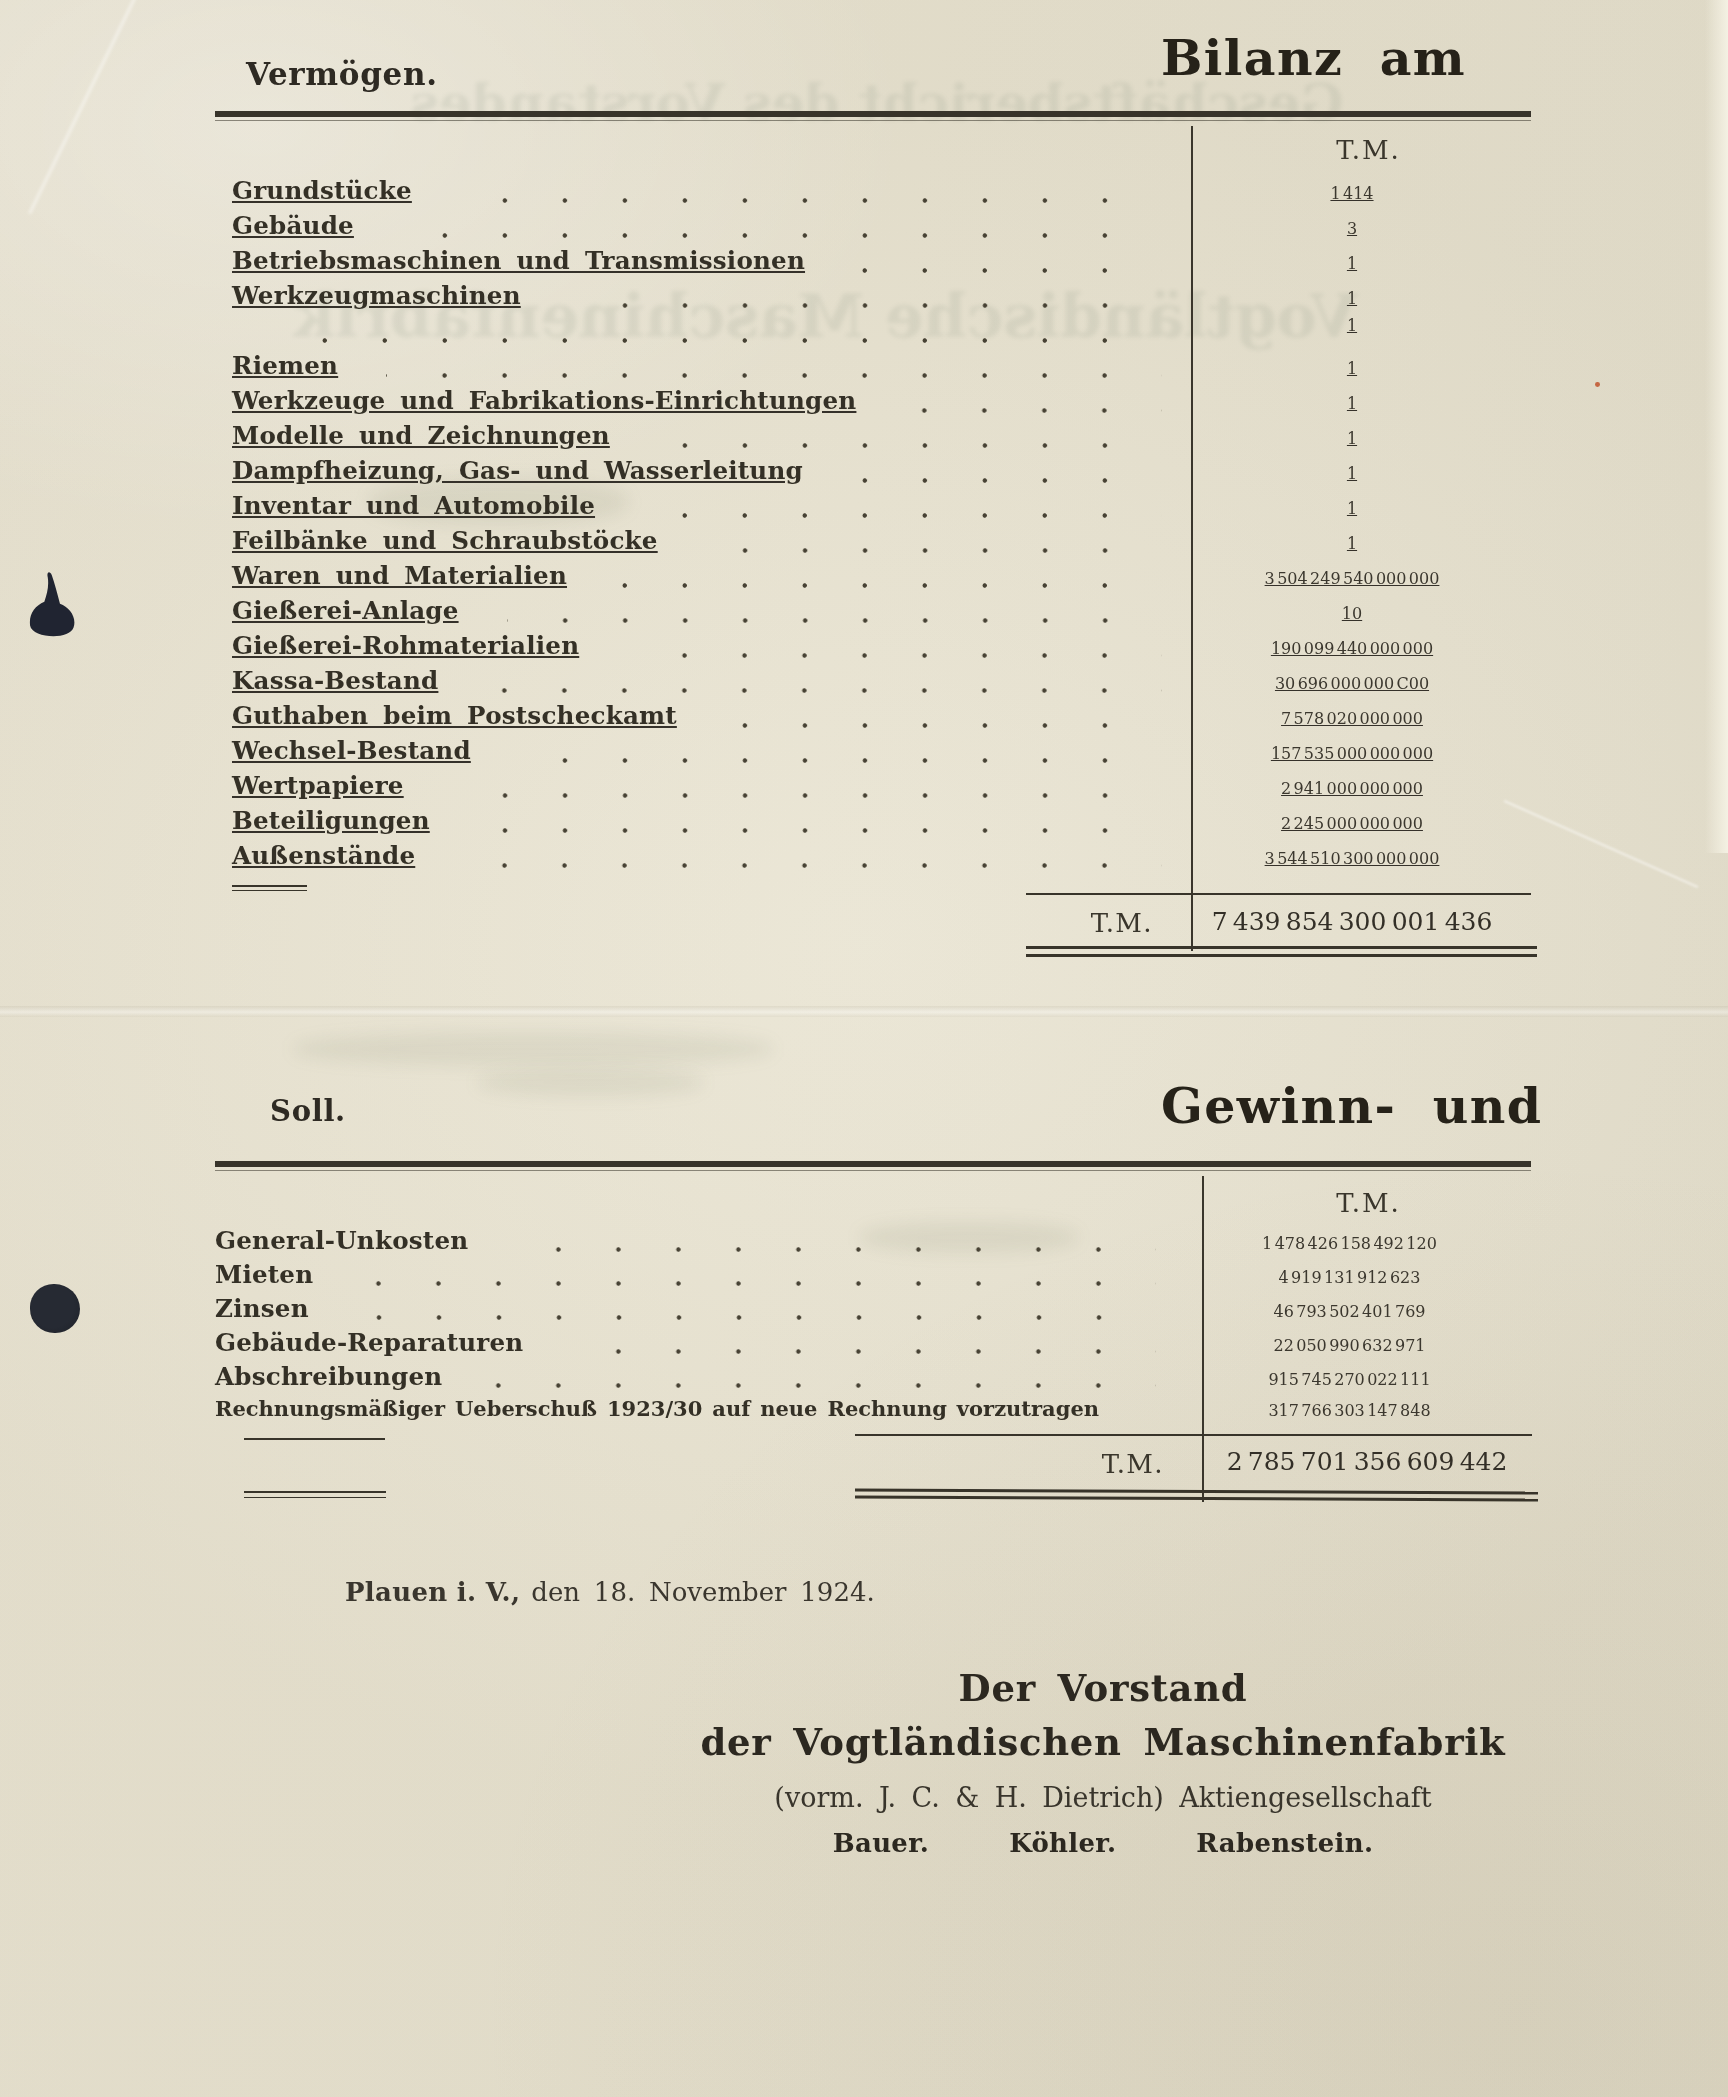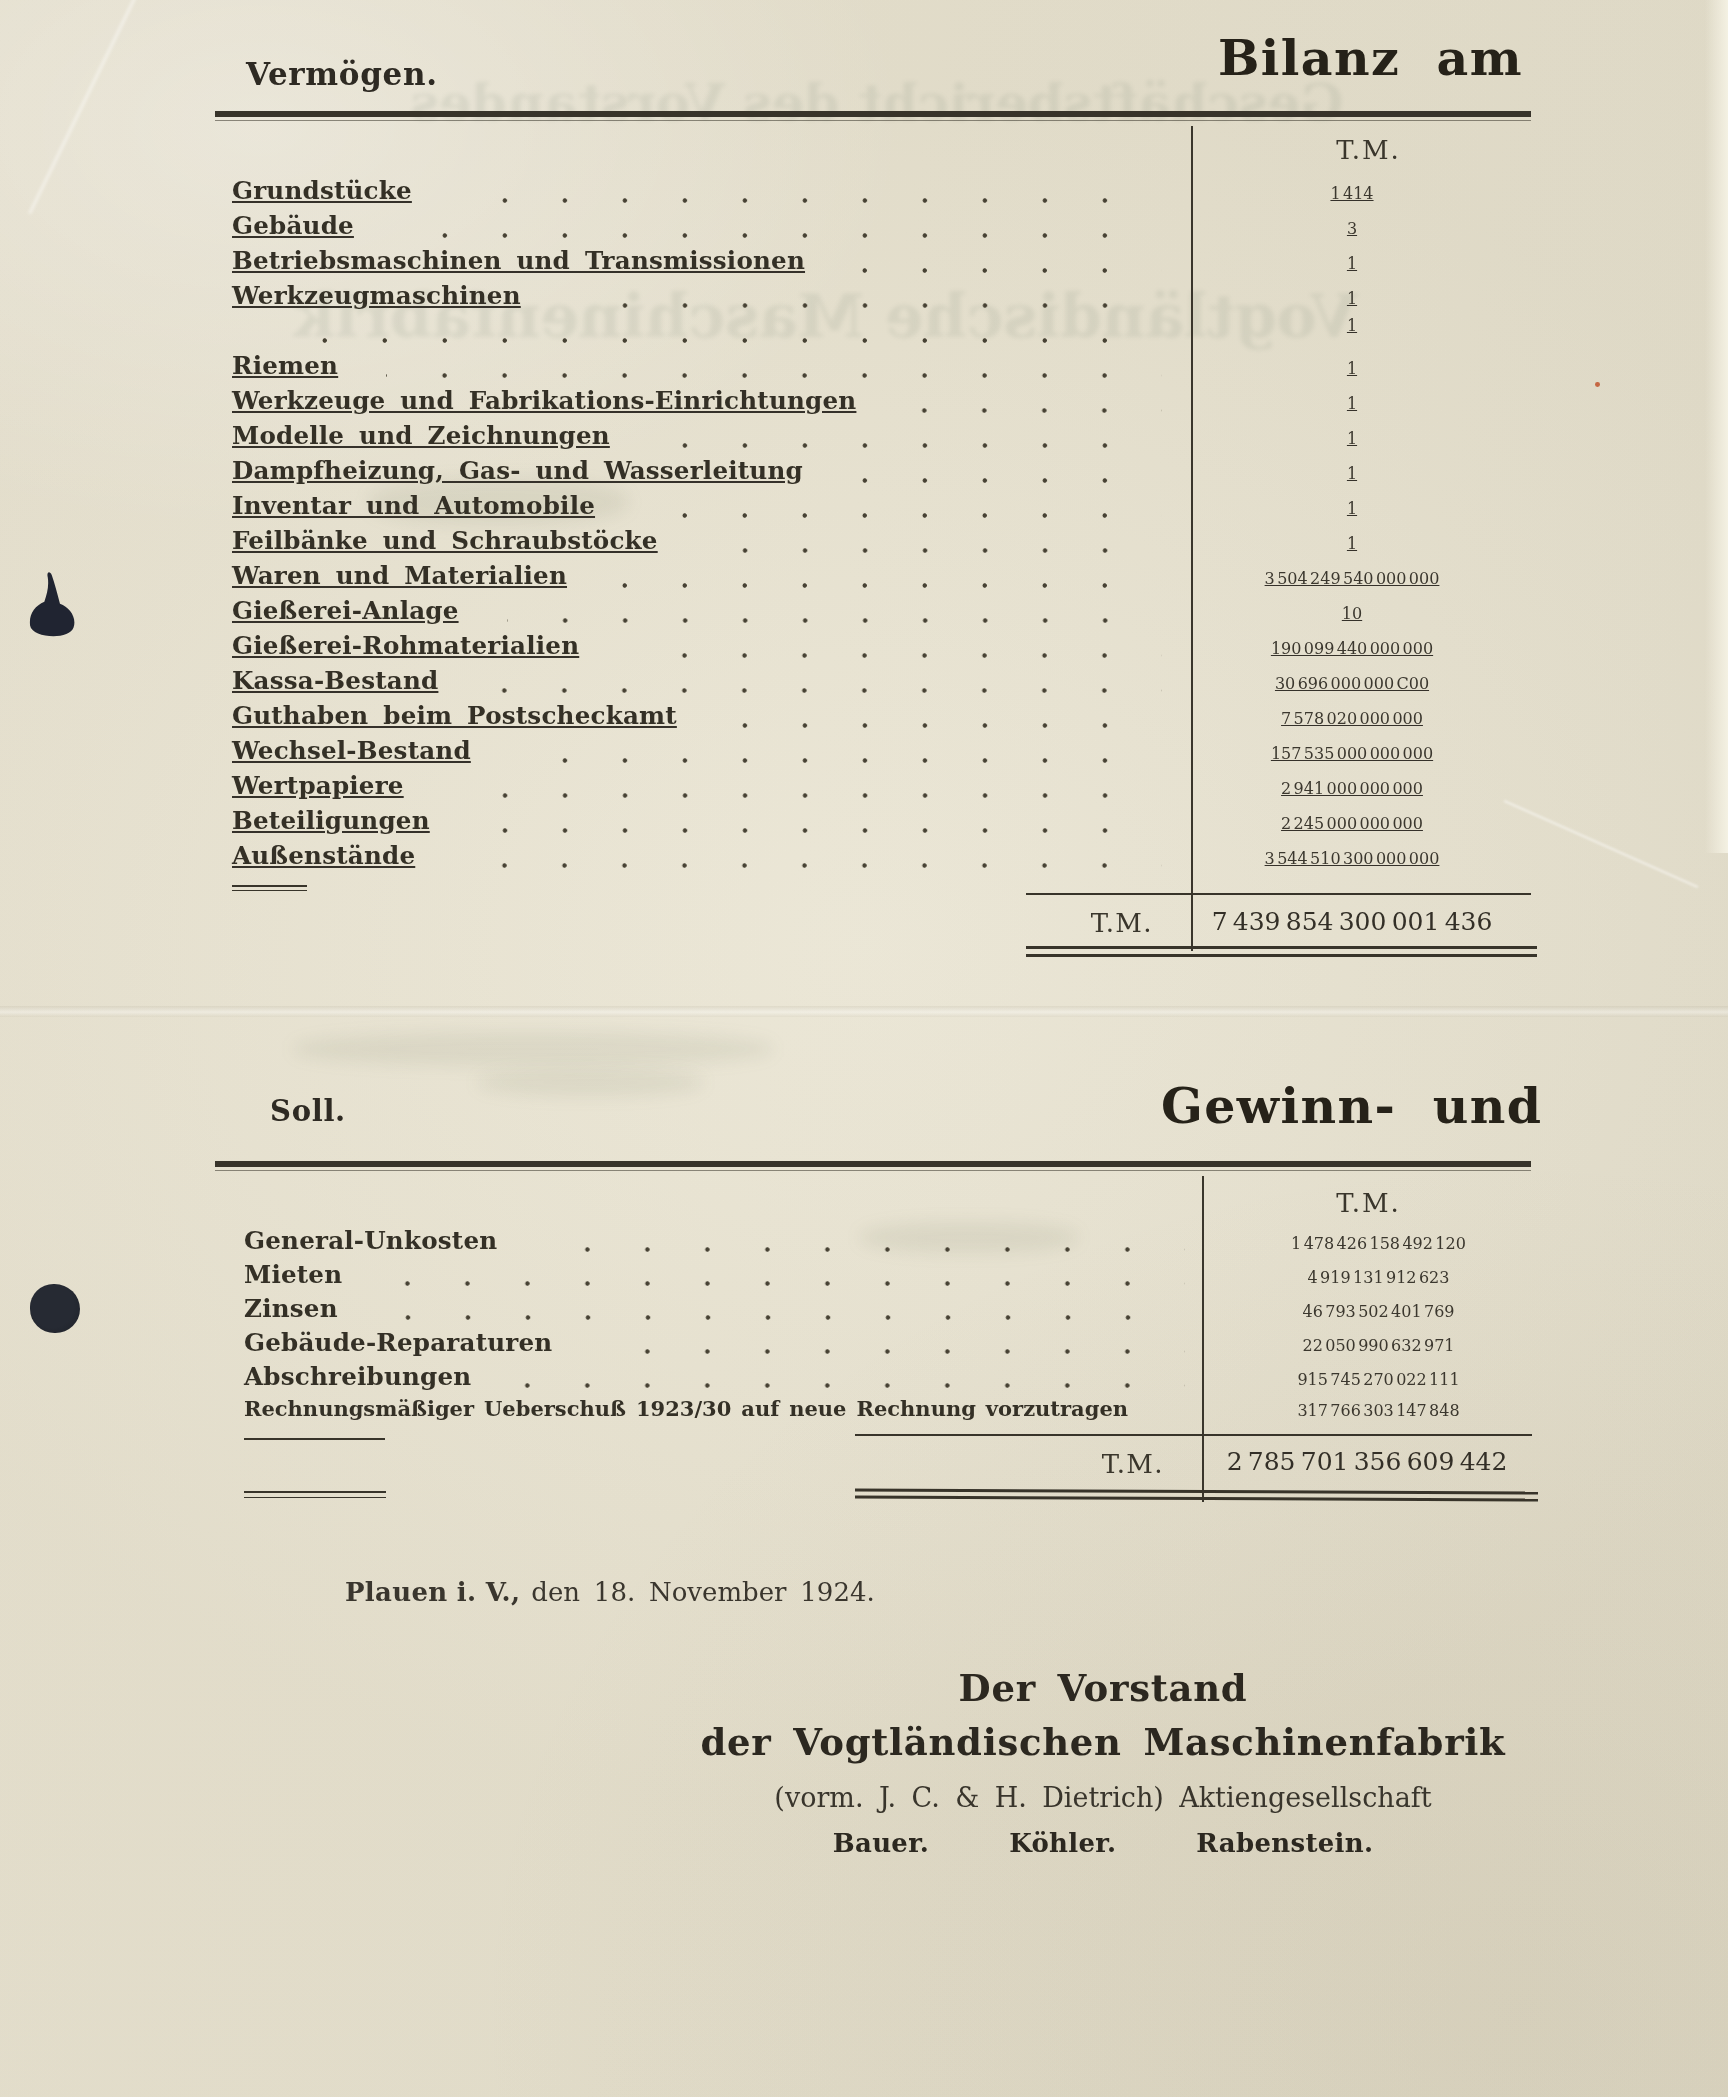--- a/index.html
+++ b/index.html
@@ -75,21 +75,21 @@
   <div class="crease-br"></div>
   <div class="edge-right"></div>
   <div class="red-dot"></div>
 
   <svg style="position:absolute;left:26px;top:571px;" width="53" height="75" viewBox="0 0 78 110">
     <path d="M38,6 C35,-1 30,1 32,9 C34,22 31,33 27,45 C13,51 4,63 6,80 C9,99 64,102 70,83 C75,68 64,53 50,48 C46,32 42,18 38,6 Z" fill="#202431"></path>
   </svg>
   <div class="ink-blot-2"></div>
 
   <div class="heading-small" style="left:246px;top:56px;font-size:31px;">Vermögen.</div>
-  <div class="heading-big" style="left:1161px;top:29px;width:362px;text-align:right;font-size:49px;">Bilanz am</div>
+  <div class="heading-big" style="left:1161px;top:29px;width:362px;text-align:left;font-size:49px;">Bilanz am</div>
 
   <div class="rule" style="left:215px;top:111px;width:1316px;height:5.5px;"></div>
   <div class="rule soft" style="left:215px;top:120px;width:1316px;height:1.4px;"></div>
   <div class="vline" style="left:1191px;top:126px;height:825px;"></div>
 
   <div class="tm-head" style="left:1307px;top:135px;">T.M.</div>
 
   <div class="rows rows1" style="top:176px;left:232px;width:1272px;">
 
   <div class="row">
@@ -205,21 +205,21 @@
 
   <div class="heading-small" style="left:270px;top:1094px;font-size:29px;">Soll.</div>
   <div class="heading-big" style="left:1161px;top:1077px;width:363px;text-align:right;font-size:49px;">Gewinn- und</div>
 
   <div class="rule" style="left:215px;top:1161px;width:1316px;height:5.5px;"></div>
   <div class="rule soft" style="left:215px;top:1170px;width:1316px;height:1.4px;"></div>
   <div class="vline" style="left:1202px;top:1176px;height:326px;"></div>
 
   <div class="tm-head" style="left:1307px;top:1188px;">T.M.</div>
 
-  <div class="rows rows2" style="top:1226px;left:244px;width:1290px;">
+  <div class="rows rows2" style="top:1226px;left:215px;width:1290px;">
 
   <div class="row">
       <span class="label">General-Unkosten</span>
       <span class="leader"></span>
       <span class="value">1 478 426 158 492 120</span>
     </div>
       <div class="row">
       <span class="label">Mieten</span>
       <span class="leader"></span>
       <span class="value">4 919 131 912 623</span>

